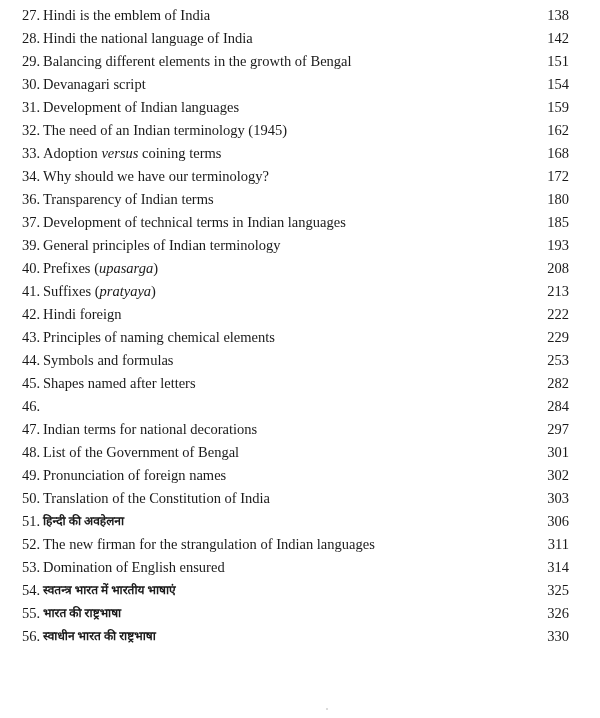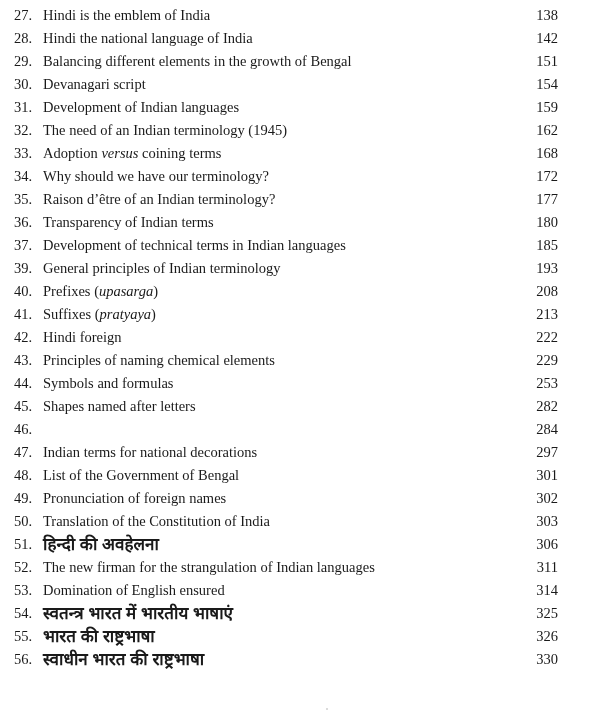--- a/index.html
+++ b/index.html
@@ -26,38 +26,38 @@
       height: 23px;
       line-height: 23px;
       font-size: 14.5px;
       white-space: nowrap;
     }
     .toc-num {
       position: absolute;
       left: 0;
       top: 0;
       width: 26px;
-      text-align: left;
+      text-align: right;
       font-family: Liberation Serif, serif;
     }
     .toc-title {
       position: absolute;
       left: 29px;
       top: 0;
       text-align: right;
     }
     .toc-title.devanagari {
-      font-family: Liberation Sans, sans-serif;
+      font-family: Liberation Serif, serif;
       font-weight: bold;
-      font-size: 17px;
+      font-size: 12px;
     }
     .toc-title i { }
     .toc-page {
       position: absolute;
-      right: 16px;
+      right: 5px;
       top: 0;
       text-align: center;
     }
     .footer-dot {
       position: absolute;
       left: 326px;
       top: 708px;
       width: 2px;
       height: 2px;
       background: #cfcfcf;
@@ -102,25 +102,20 @@
     <span class="toc-num">33.</span>
     <span class="toc-title"><span>Adoption </span><i>versus</i><span> coining terms</span></span>
     <span class="toc-page">168</span>
   </div>
   <div class="toc-row">
     <span class="toc-num">34.</span>
     <span class="toc-title">Why should we have our terminology?</span>
     <span class="toc-page">172</span>
   </div>
   <div class="toc-row">
-    <span class="toc-num">35.</span>
-    <span class="toc-title">Raison d’être of an Indian terminology?</span>
-    <span class="toc-page">177</span>
-  </div>
-  <div class="toc-row">
     <span class="toc-num">36.</span>
     <span class="toc-title">Transparency of Indian terms</span>
     <span class="toc-page">180</span>
   </div>
   <div class="toc-row">
     <span class="toc-num">37.</span>
     <span class="toc-title">Development of technical terms in Indian languages</span>
     <span class="toc-page">185</span>
   </div>
   <div class="toc-row">

